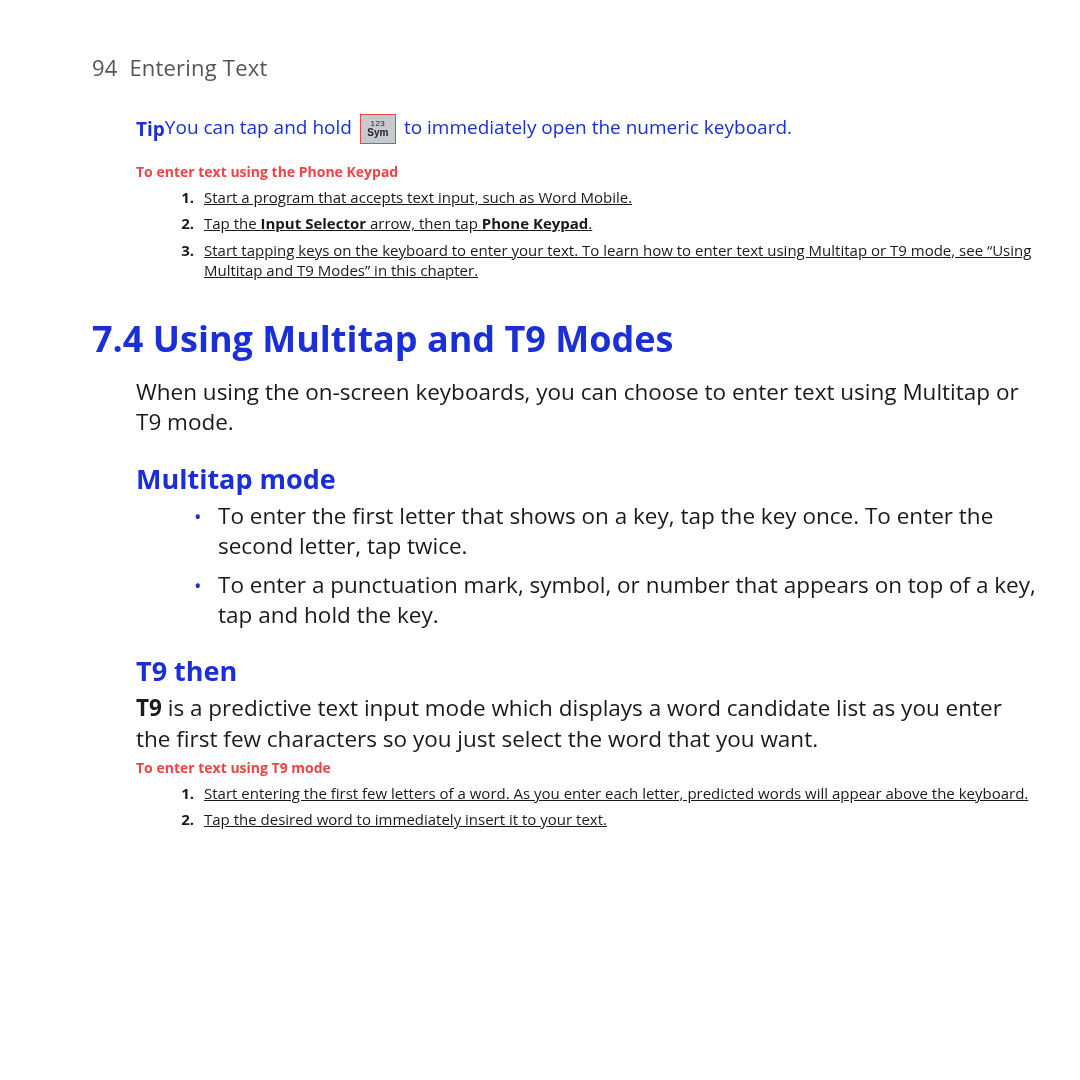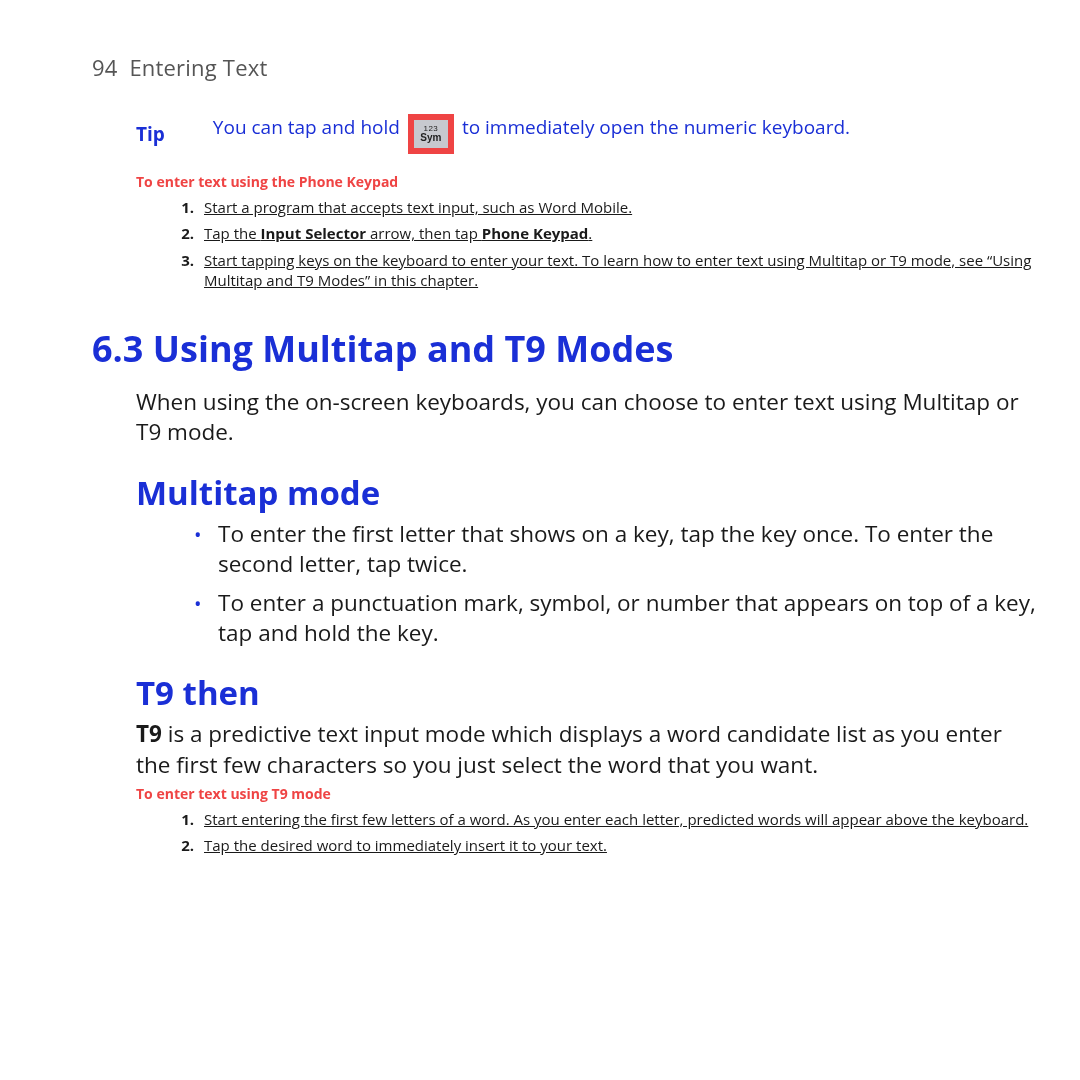--- a/index.html
+++ b/index.html
@@ -22,21 +22,20 @@
     color: #555;
     letter-spacing: 0.2px;
     margin-bottom: 32px;
   }
 
   
   .tip-row {
     margin-left: 44px;
     display: flex;
     align-items: center;
-    gap: 48px;
     margin-bottom: 18px;
   }
   .tip-label {
     color: #1a2fd6;
     font-weight: 700;
     font-size: 19px;
     flex: 0 0 auto;
   }
   .tip-body {
     color: #1a2fd6;
@@ -47,21 +46,21 @@
     flex-wrap: wrap;
   }
   .sym-key {
     display: inline-flex;
     flex-direction: column;
     align-items: center;
     justify-content: center;
     width: 34px;
     height: 26px;
     background: #c7c9cf;
-    border: 6px solid #ef4444;
+    border: 1px solid #ef4444;
     font-family: Arial, sans-serif;
     line-height: 1;
     padding: 1px 0;
     margin: 0 4px;
   }
   .sym-key .top { font-size: 8px; color: #222; letter-spacing: 0.5px; }
   .sym-key .bot { font-size: 10px; color: #222; font-weight: 700; }
 
   
   .proc-head {
@@ -86,21 +85,21 @@
   
   .h-section {
     color: #1a2fd6;
     font-weight: 700;
     font-size: 36px;
     margin: 34px 0 14px 0;
   }
   .h-sub {
     color: #1a2fd6;
     font-weight: 700;
-    font-size: 33px;
+    font-size: 27px;
     margin: 22px 0 4px 44px;
   }
   p.body {
     font-size: 22.5px;
     line-height: 1.35;
     margin: 0 0 4px 44px;
     max-width: 945px;
   }
 
   
@@ -147,21 +146,21 @@
   <div class="proc-head">To enter text using the Phone Keypad</div>
   <ol class="steps">
     <li><span>Start a program that accepts text input, such as Word Mobile.</span></li>
     <li class="whole-bold">
       <span style="font-weight:400">Tap the </span><b>Input Selector</b><span style="font-weight:400"> arrow, then tap </span><b>Phone Keypad</b><span style="font-weight:400">.</span>
     </li>
     <li><span>Start tapping keys on the keyboard to enter your text. To learn how to enter text using Multitap or T9 mode, see “Using Multitap and T9 Modes” in this chapter.</span></li>
   </ol>
 
   <div class="h-section">
-    <span>6.3</span> <span>Using Multitap and T9 Modes</span>
+    <span>7.4</span> <span>Using Multitap and T9 Modes</span>
   </div>
   <p class="body">When using the on-screen keyboards, you can choose to enter text using Multitap or T9 mode.</p>
 
   <div class="h-sub">Multitap mode</div>
   <ul class="bullets">
     <li><span>To enter the first letter that shows on a key, tap the key once. To enter the second letter, tap twice.</span></li>
     <li><span>To enter a punctuation mark, symbol, or number that appears on top of a key, tap and hold the key.</span></li>
   </ul>
 
   <div class="h-sub">T9 then</div>

